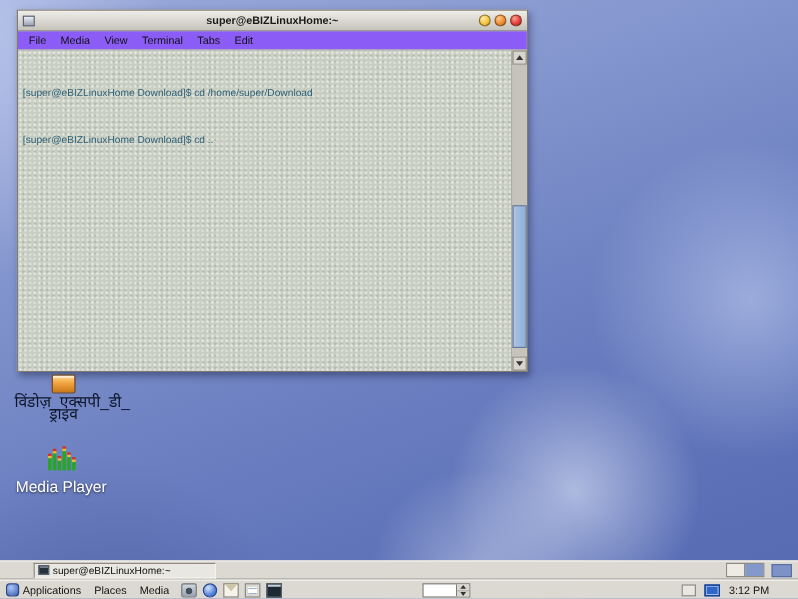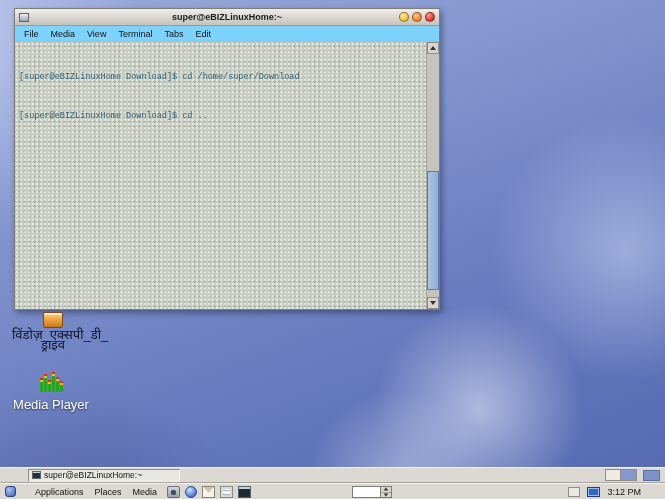--- a/index.html
+++ b/index.html
@@ -23,32 +23,32 @@
   .titlebar{height:17px;flex:0 0 17px;display:flex;align-items:center;padding:0 4px;position:relative;
     background:linear-gradient(#efede8,#c6c3bb);border-bottom:1px solid #9b988f}
   .title{position:absolute;left:0;right:0;text-align:center;font-size:9px;font-weight:bold;color:#1a1a1a}
   .win-icon{width:10px;height:9px;background:linear-gradient(#eef0f4,#9aa4b4);border:1px solid #5a6374;z-index:1}
   .win-buttons{margin-left:auto;display:flex;gap:3px;z-index:1}
   .wbtn{width:10px;height:10px;border-radius:50%;border:1px solid rgba(70,45,20,.55)}
   .wbtn.min{background:radial-gradient(circle at 35% 30%,#ffeaa6,#f2c23c 60%,#c7991f)}
   .wbtn.max{background:radial-gradient(circle at 35% 30%,#ffc992,#ee8a2e 60%,#b86414)}
   .wbtn.close{background:radial-gradient(circle at 35% 30%,#ff9d8d,#e23b3b 60%,#a51d1d)}
 
-  .menubar{height:16px;flex:0 0 16px;background:#7dd3fc;border-bottom:1px solid #b9b6ae;
+  .menubar{height:16px;flex:0 0 16px;background:#8b5cf6;border-bottom:1px solid #b9b6ae;
     display:flex;align-items:center;padding-left:3px}
   .menu-item{font-size:9px;color:#111;padding:2px 6px;cursor:default}
 
   .term-body{position:relative;flex:1;
     background-color:#c9cec2;
     background-image:
       radial-gradient(rgba(255,255,255,.5) 1px, transparent 1.2px),
       radial-gradient(rgba(105,115,100,.28) 1px, transparent 1.2px);
     background-size:4px 4px,5px 5px;background-position:0 0,2px 2px}
   .term-text{position:absolute;left:0;top:0;right:13px;bottom:0;padding:3px 4px;
-    font-family:Liberation Mono, monospace;font-size:8.5px;line-height:13px;
+    font-family:Liberation Sans, sans-serif;font-size:8.5px;line-height:13px;
     color:#2f6177;white-space:pre}
   .scrollbar{position:absolute;top:0;right:0;bottom:0;width:13px;background:#d3d0c9;
     border-left:1px solid #a6a39b;display:flex;flex-direction:column}
   .sb-btn{height:12px;flex:0 0 12px;background:#d8d5ce;border:1px solid #8f8c84;
     display:flex;align-items:center;justify-content:center}
   .tri-up{width:0;height:0;border-left:3px solid transparent;border-right:3px solid transparent;border-bottom:4px solid #333}
   .tri-down{width:0;height:0;border-left:3px solid transparent;border-right:3px solid transparent;border-top:4px solid #333}
   .sb-track{flex:1;position:relative;background:#c6c3bc}
   .sb-thumb{position:absolute;left:0;right:0;top:48%;height:49%;
     background:linear-gradient(90deg,#abc4e2,#8db0d8);border:1px solid #5e7ba6}
@@ -74,21 +74,21 @@
   .pager{display:flex;border:1px solid #8f8c84}
   .pager-cell{width:15px;height:10px}
   .pager-cell.ws1{background:#edebe4;border-right:1px solid #8f8c84}
   .pager-cell.ws2{background:#8399cc}
   .tray-applet{width:17px;height:11px;background:#7d92c6;border:1px solid #58709f}
 
   
   #panel{position:absolute;left:0;right:0;bottom:0;height:16px;background:#dcd9d2;
     border-top:1px solid #f5f3ee;display:flex;align-items:center;font-size:9px;color:#111}
   .pmenus{display:flex;align-items:center;gap:11px;padding-left:5px}
-  .pmenu{display:flex;align-items:center;gap:19px;cursor:default}
+  .pmenu{display:flex;align-items:center;gap:3px;cursor:default}
   .app-menu-glyph{width:11px;height:11px;border-radius:3px;
     background:radial-gradient(circle at 35% 30%,#aac6ff,#3c5fae);border:1px solid #2b4685}
   .launchers{display:flex;gap:5px;margin-left:10px;align-items:center}
   .launch{width:13px;height:12px;position:relative}
   .l-camera{border:1px solid #6a7280;border-radius:2px;
     background:radial-gradient(circle at 50% 55%,#44505e 2.6px,transparent 3px),linear-gradient(#d2d7dd,#99a1ab)}
   .l-globe{border-radius:50%;width:12px;height:12px;border:1px solid #2a4a90;
     background:radial-gradient(circle at 35% 30%,#d2e5ff,#3f6fd0 75%)}
   .l-mail{background:#f5f3ea;border:1px solid #8a8578}
   .l-mail .flap{position:absolute;left:0;top:0;width:100%;height:100%;

